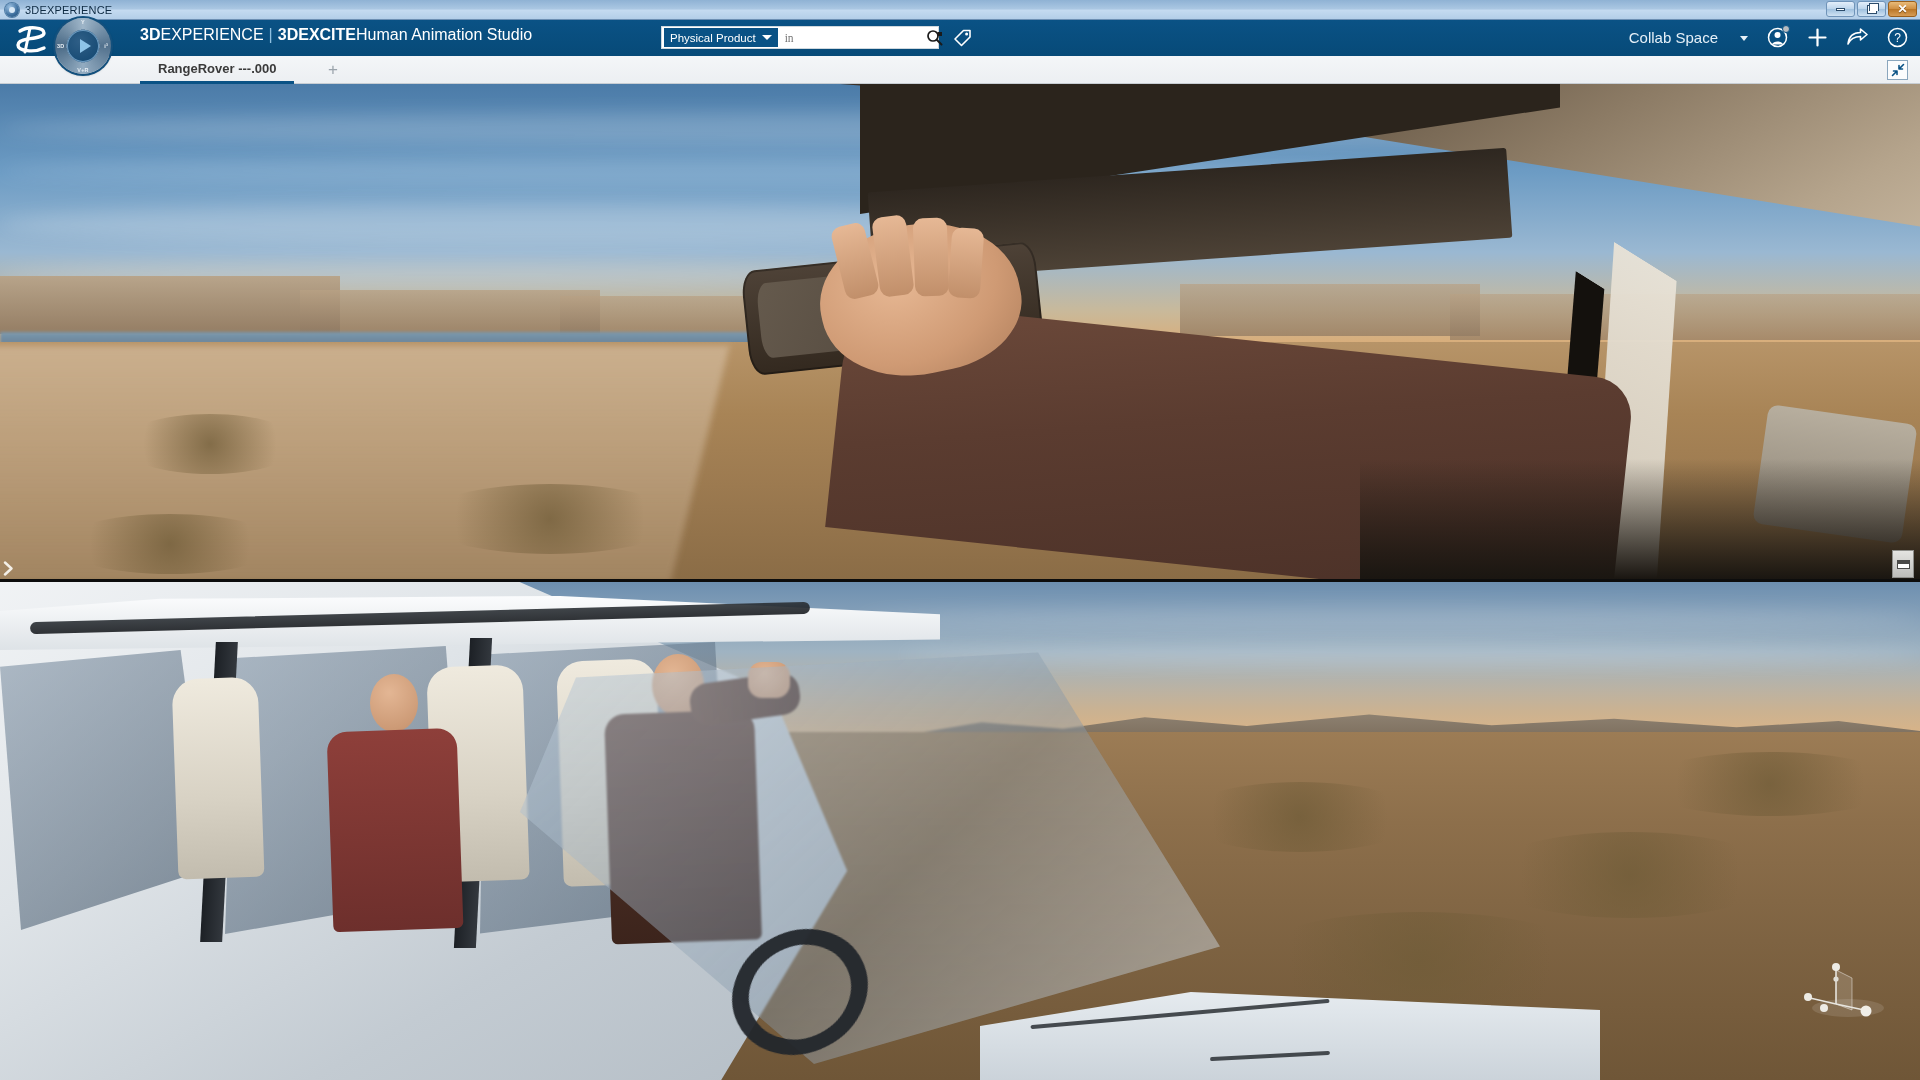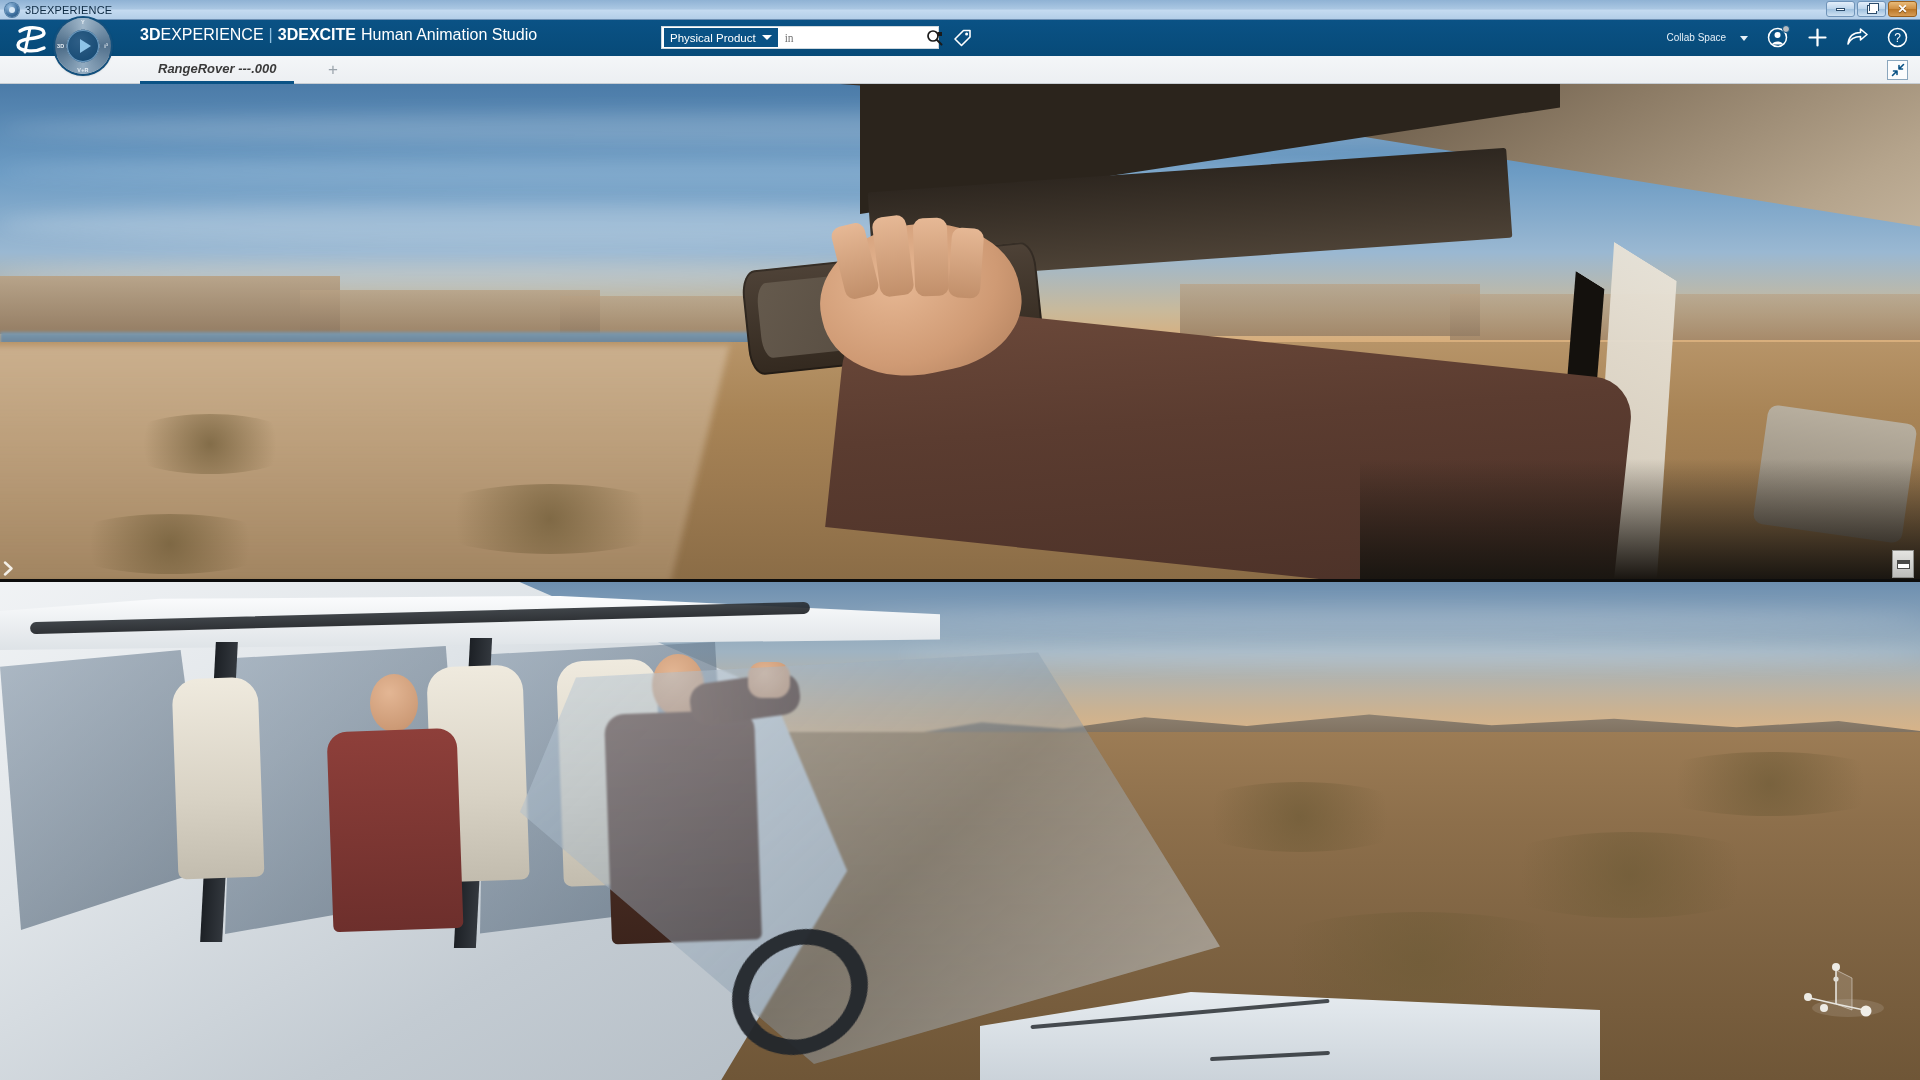--- a/index.html
+++ b/index.html
@@ -124,42 +124,42 @@
   .tag-icon{
     position:absolute; left:951px; top:28px; width:22px; height:20px;
     display:flex;align-items:center;justify-content:center;
   }
 
   
   .hdr-right{
     position:absolute; right:12px; top:26px;
     display:flex; align-items:center; gap:18px; color:#fff;
   }
-  .collab{font-size:10px; display:flex; align-items:center; gap:14px; color:#e6f0f8;}
+  .collab{font-size:15px; display:flex; align-items:center; gap:22px; color:#e6f0f8;}
   .collab .chev{
     width:0;height:0;border-left:4px solid transparent;border-right:4px solid transparent;
     border-top:5px solid #e6f0f8; margin-top:2px;
   }
   .hicon{width:22px;height:22px;display:flex;align-items:center;justify-content:center;position:relative;}
   .avatar-badge{
     position:absolute; right:-2px; top:-1px; width:8px;height:8px;border-radius:50%;
     background:#b9bcc0; border:1px solid #0a5285;
   }
 
   
   .tabbar{
     position:absolute; top:56px; left:0; width:1920px; height:28px;
     background:linear-gradient(to bottom,#f4f6f8,#eceff2);
     border-bottom:1px solid #c7cdd3;
   }
   .tab{
     position:absolute; left:140px; top:0; height:28px;
     padding:0 18px;
     display:flex; align-items:center;
-    font-size:13px; font-style:italic; font-weight:bold; color:#3a3a3a;
+    font-size:13px; font-weight:bold; color:#3a3a3a;
     border-bottom:3px solid #0a5285;
     white-space:nowrap;
   }
   .tab-add{
     position:absolute; left:328px; top:5px;
     font-size:17px; color:#9aa3ab; line-height:18px;
   }
   .tab-expand{
     position:absolute; right:12px; top:4px; width:21px;height:20px;
     border:1px solid #8aa6bd; background:#fbfcfd;
@@ -397,21 +397,21 @@
   <span class="c-lbl c-y">Y</span>
   <span class="c-lbl c-3d">3D</span>
   <span class="c-lbl c-i3">i³</span>
   <span class="c-lbl c-vr">V+R</span>
   <div class="compass-inner">
     <span class="compass-tri"></span>
   </div>
 </div>
 
 <div class="app-title">
-  <b>3D</b><span class="light">EXPERIENCE</span><span class="sep">|</span><b>3DEXCITE</b><span class="light" style="margin-left:5px;">Human Animation Studio</span>
+  <b>3D</b><span class="light">EXPERIENCE</span><span class="sep">|</span><b>3DEXCITE</b><span class="light" style="">Human Animation Studio</span>
 </div>
 
 <div class="searchbox">
   <div class="search-scope">
     <span>Physical Product</span>
     <span class="scope-caret"></span>
   </div>
   <input class="search-input" value="" placeholder="in" style="">
   <div class="search-go">
     <svg width="17" height="17" viewBox="0 0 17 17">

